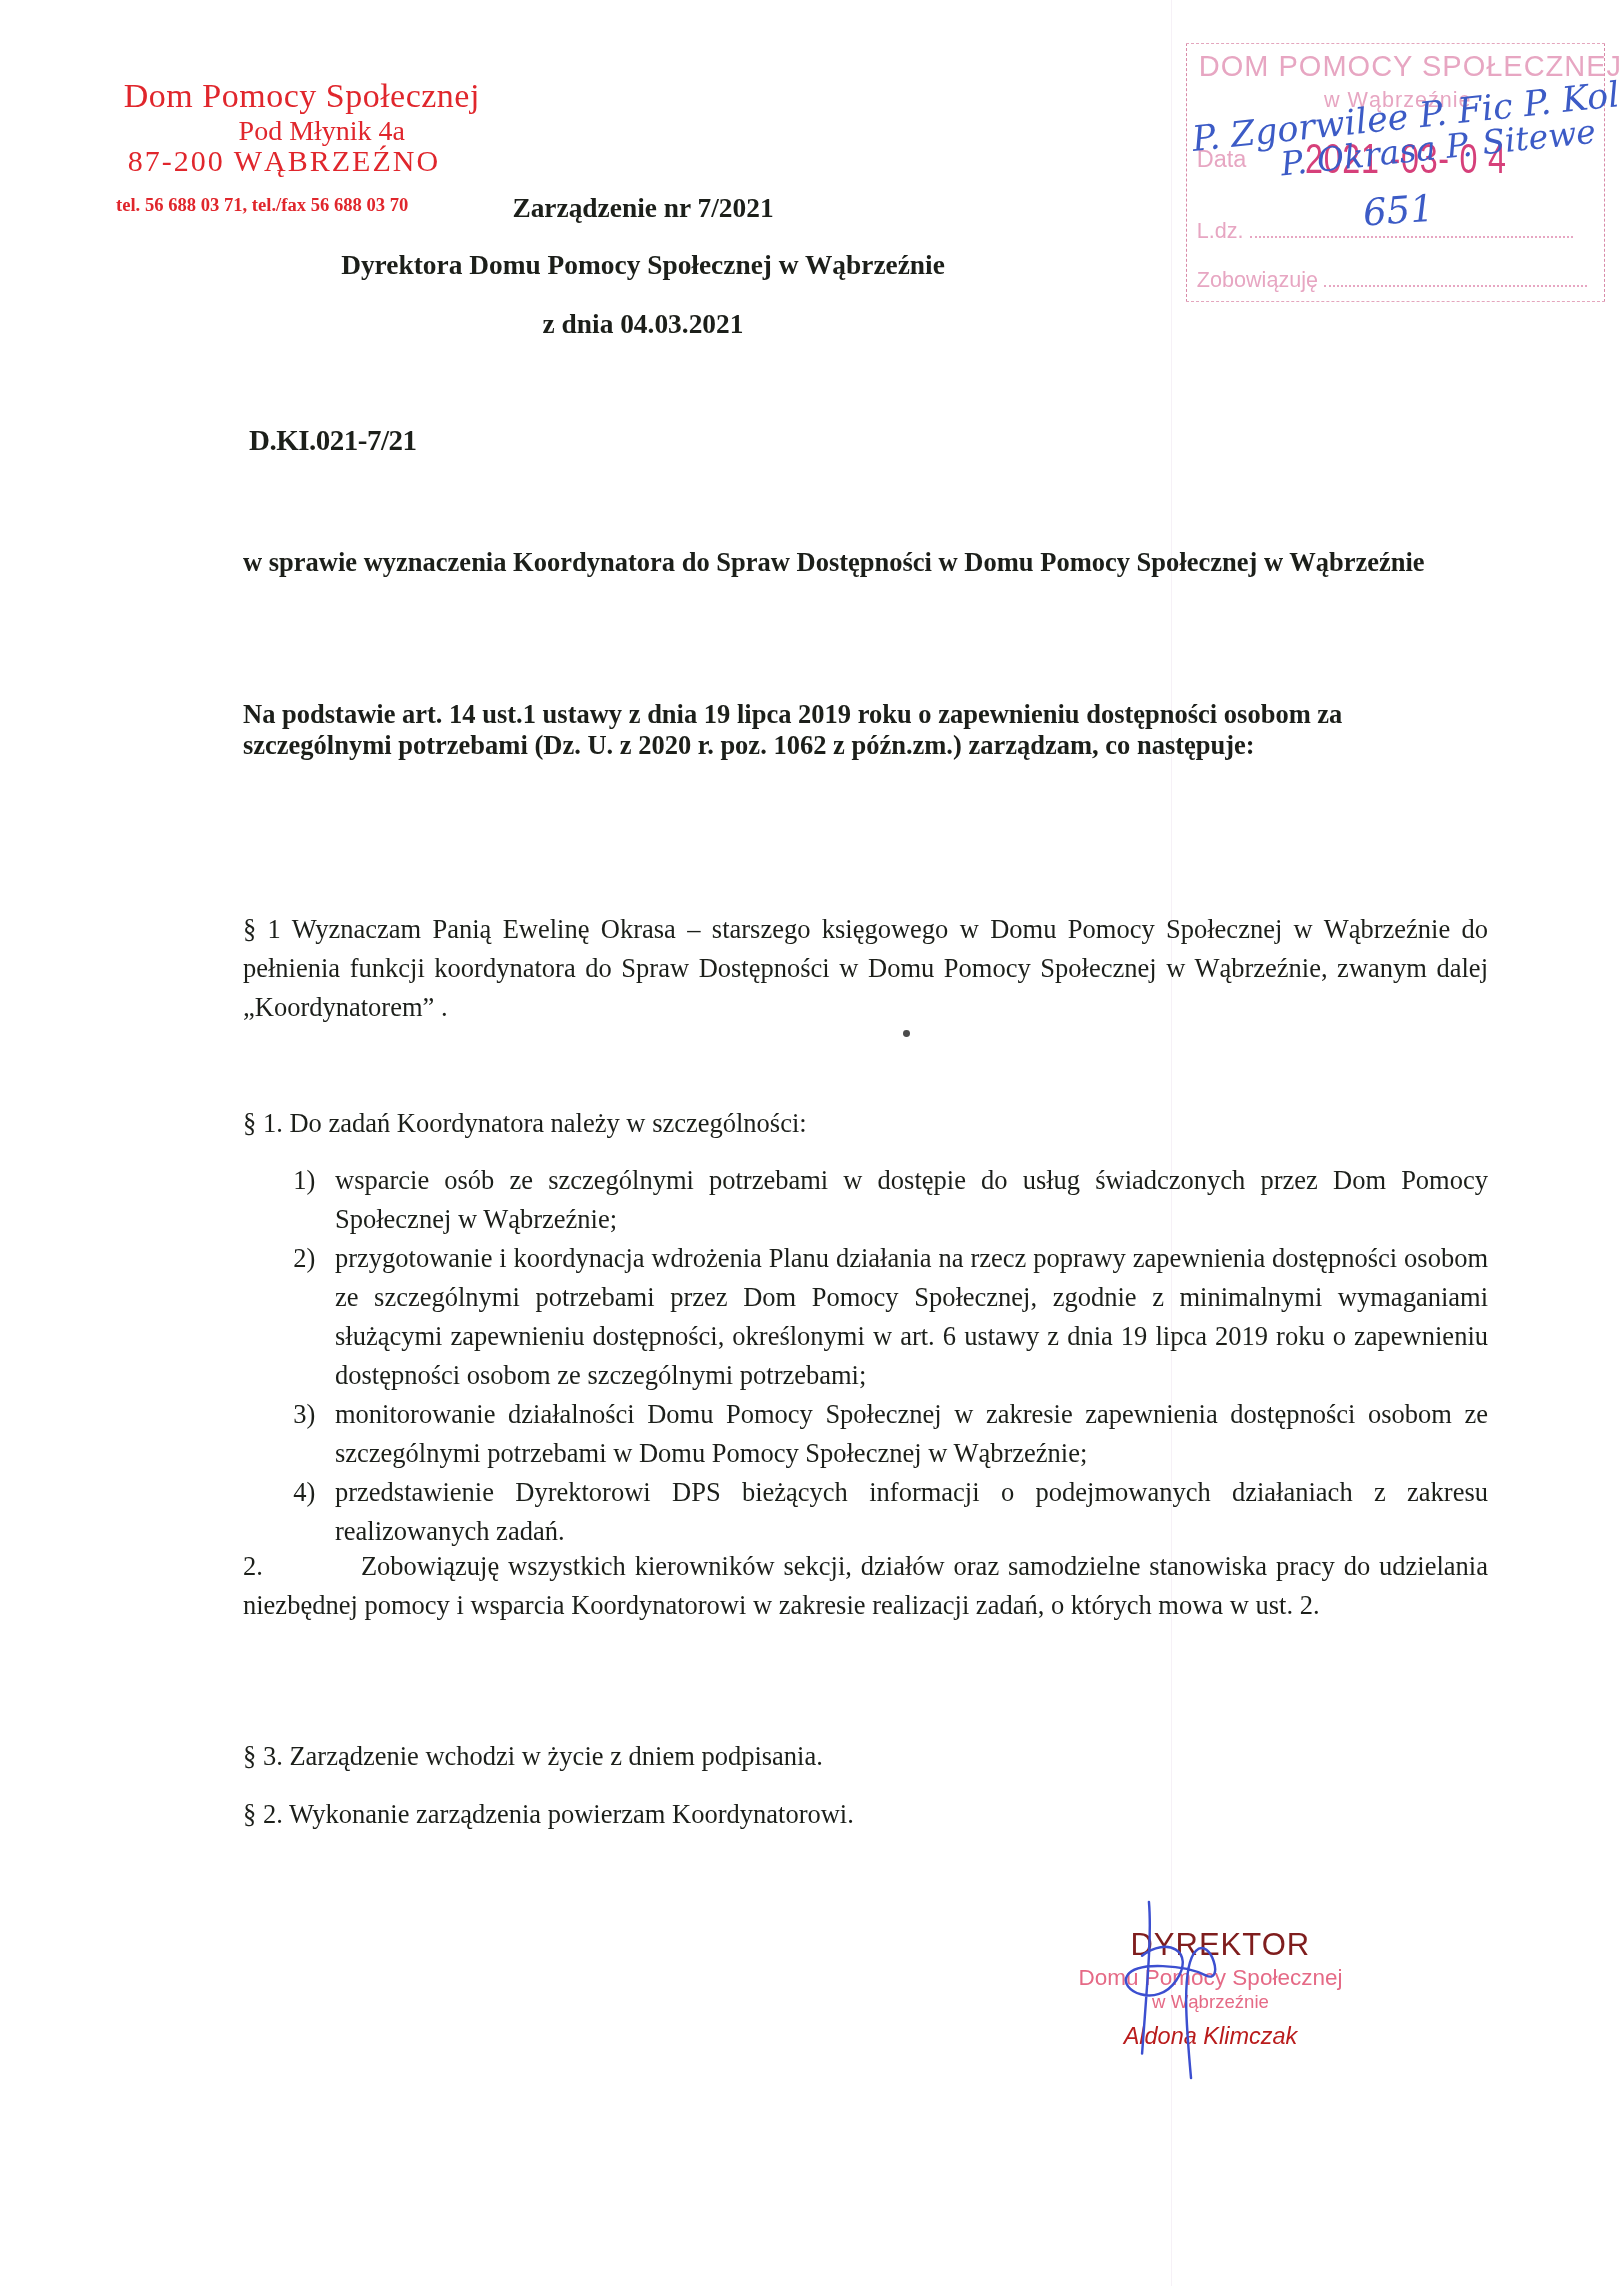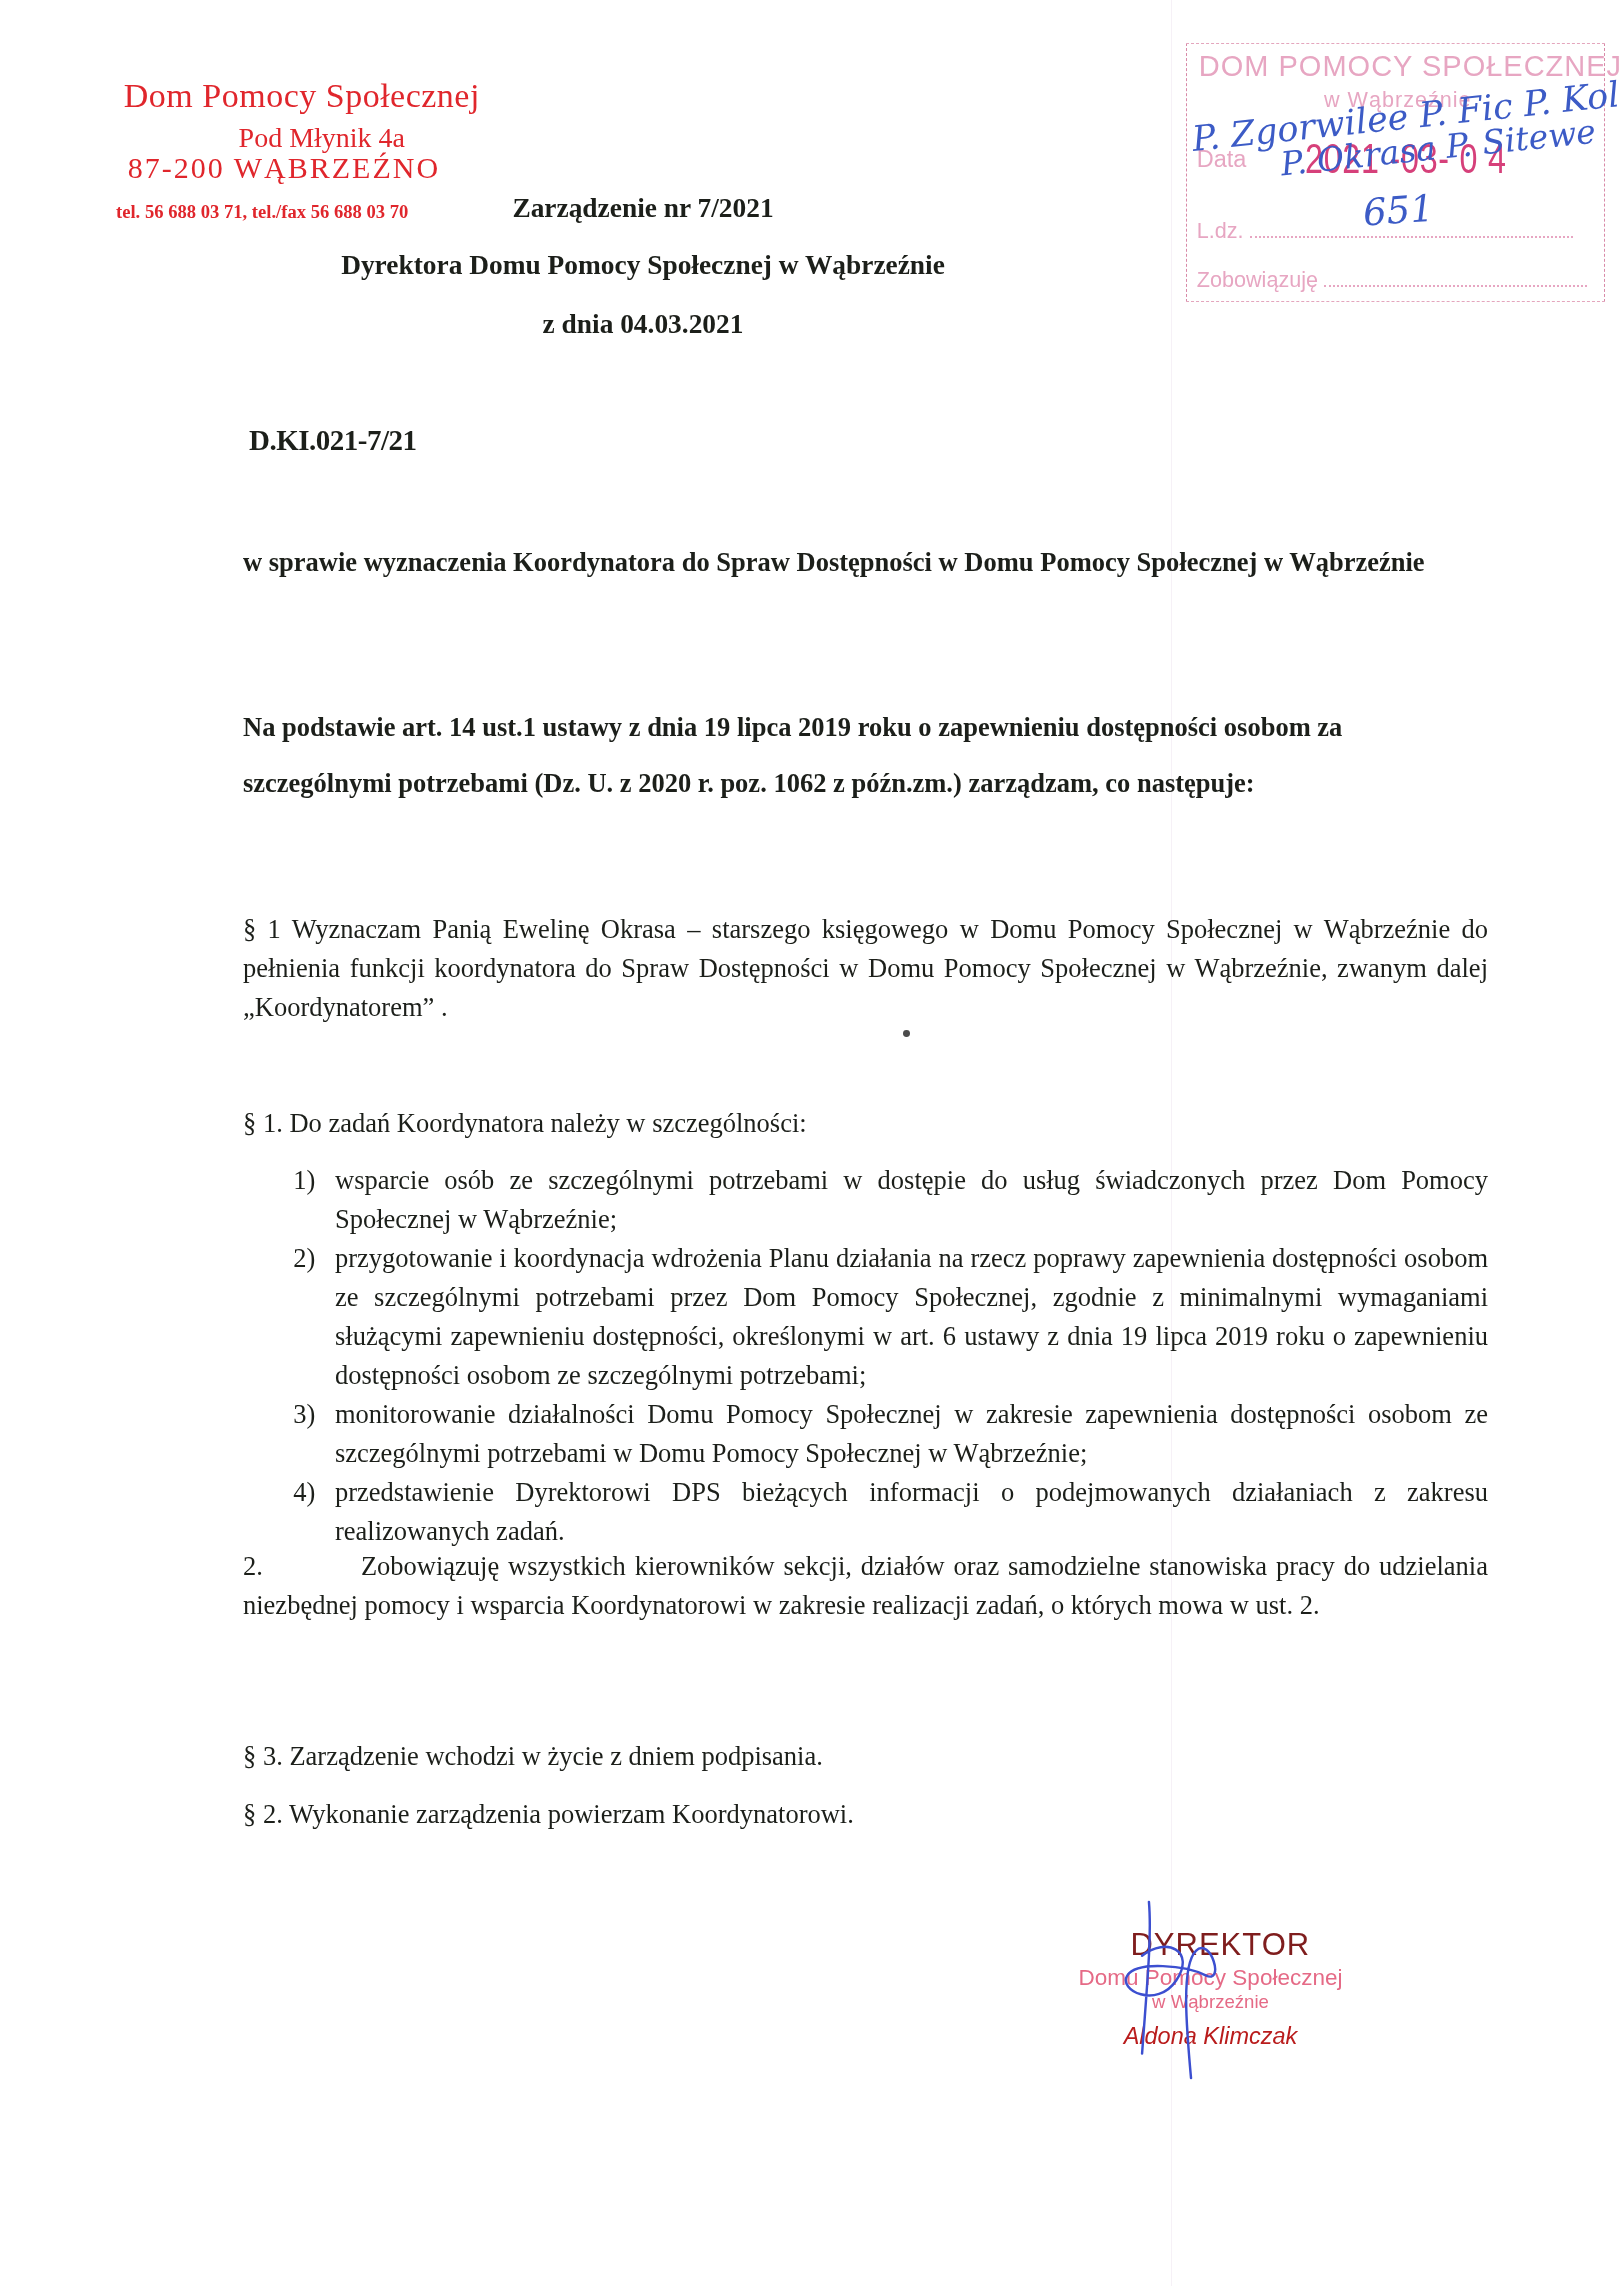--- a/index.html
+++ b/index.html
@@ -4,21 +4,21 @@
 <style>
   html, body { margin: 0; padding: 0; background: #ffffff; }
   body { width: 1620px; height: 2287px; position: relative; overflow: hidden;
          font-family: "Liberation Serif", "DejaVu Serif", serif; color: #1c1f1a; }
   .abs { position: absolute; }
 
   
   .sender-stamp { left: 116px; top: 78px; width: 392px; color: #e0262c; text-align: center;
                   font-family: "Liberation Serif", serif; line-height: 1.05; }
   .sender-stamp .s1 { font-size: 34px; letter-spacing: 0.5px; text-align: left; padding-left: 7.8px; }
-  .sender-stamp .s2 { font-size: 28px; margin-top: 9px; padding-left: 19.6px; }
+  .sender-stamp .s2 { font-size: 28px; margin-top: 2px; padding-left: 19.6px; }
   .sender-stamp .s3 { font-size: 30px; letter-spacing: 2px; padding-left: 0px; text-align: left; margin-left: 11.8px; }
   .sender-stamp .s4 { font-size: 18.6px; font-weight: bold; text-align: left; margin-top: 18px; }
 
   
   .reg-stamp { left: 1186px; top: 43px; width: 417px; height: 257px;
                border-left: 1.5px dashed #d88aa8; border-right: 1.5px dashed #d88aa8;
                border-top: 1.5px dashed #e4a6bd; border-bottom: 1.5px dashed #e4a6bd;
                font-family: "Liberation Sans", "DejaVu Sans", sans-serif; color: #e7a6c2; }
   .reg-stamp .r-name { position: absolute; left: 11.8px; top: 5.9px; font-size: 29px; letter-spacing: 1px; white-space: nowrap; }
   .reg-stamp .r-city { position: absolute; left: 137px; top: 43px; font-size: 21.6px; letter-spacing: 1px; }
@@ -34,21 +34,21 @@
   .reg-stamp .hw3 { position: absolute; left: 176px; top: 145px; font-size: 37px; transform: rotate(-4deg); }
 
   
   .heading { left: 0; width: 1620px; text-align: center; font-weight: bold; font-size: 27.4px; }
   .title1 { top: 193px; left: -167px; }
   .title2 { top: 250px; left: -167px; }
   .title3 { top: 309px; left: -167px; }
 
   .ref { left: 249px; top: 424px; font-weight: bold; font-size: 29px; letter-spacing: -0.5px; }
   .subject { left: 243px; top: 541px; width: 1206px; font-weight: bold; font-size: 26.5px; line-height: 42px; }
-  .basis { left: 243px; top: 699px; width: 1245px; font-weight: bold; font-size: 26.5px; line-height: 56px; }
+  .basis { left: 243px; top: 699px; width: 1245px; font-weight: bold; font-size: 26.5px; line-height: 31px; }
 
   .para { left: 243px; width: 1245px; font-size: 26.5px; line-height: 39px; text-align: justify; }
   .p-appoint { top: 910px; }
   .p-tasks { top: 1104px; }
   .tasks-list { left: 243px; top: 1161px; width: 1245px; font-size: 26.5px; line-height: 39px; }
   .task { display: flex; margin-bottom: 0; }
   .task .num { width: 92px; flex: 0 0 92px; text-align: right; padding-right: 19.6px; box-sizing: border-box; }
   .task .txt { flex: 1; text-align: justify; padding-left: 0px; }
   .p-oblige { top: 1547px; }
   .p-oblige .indent { display: inline-block; width: 98px; }

